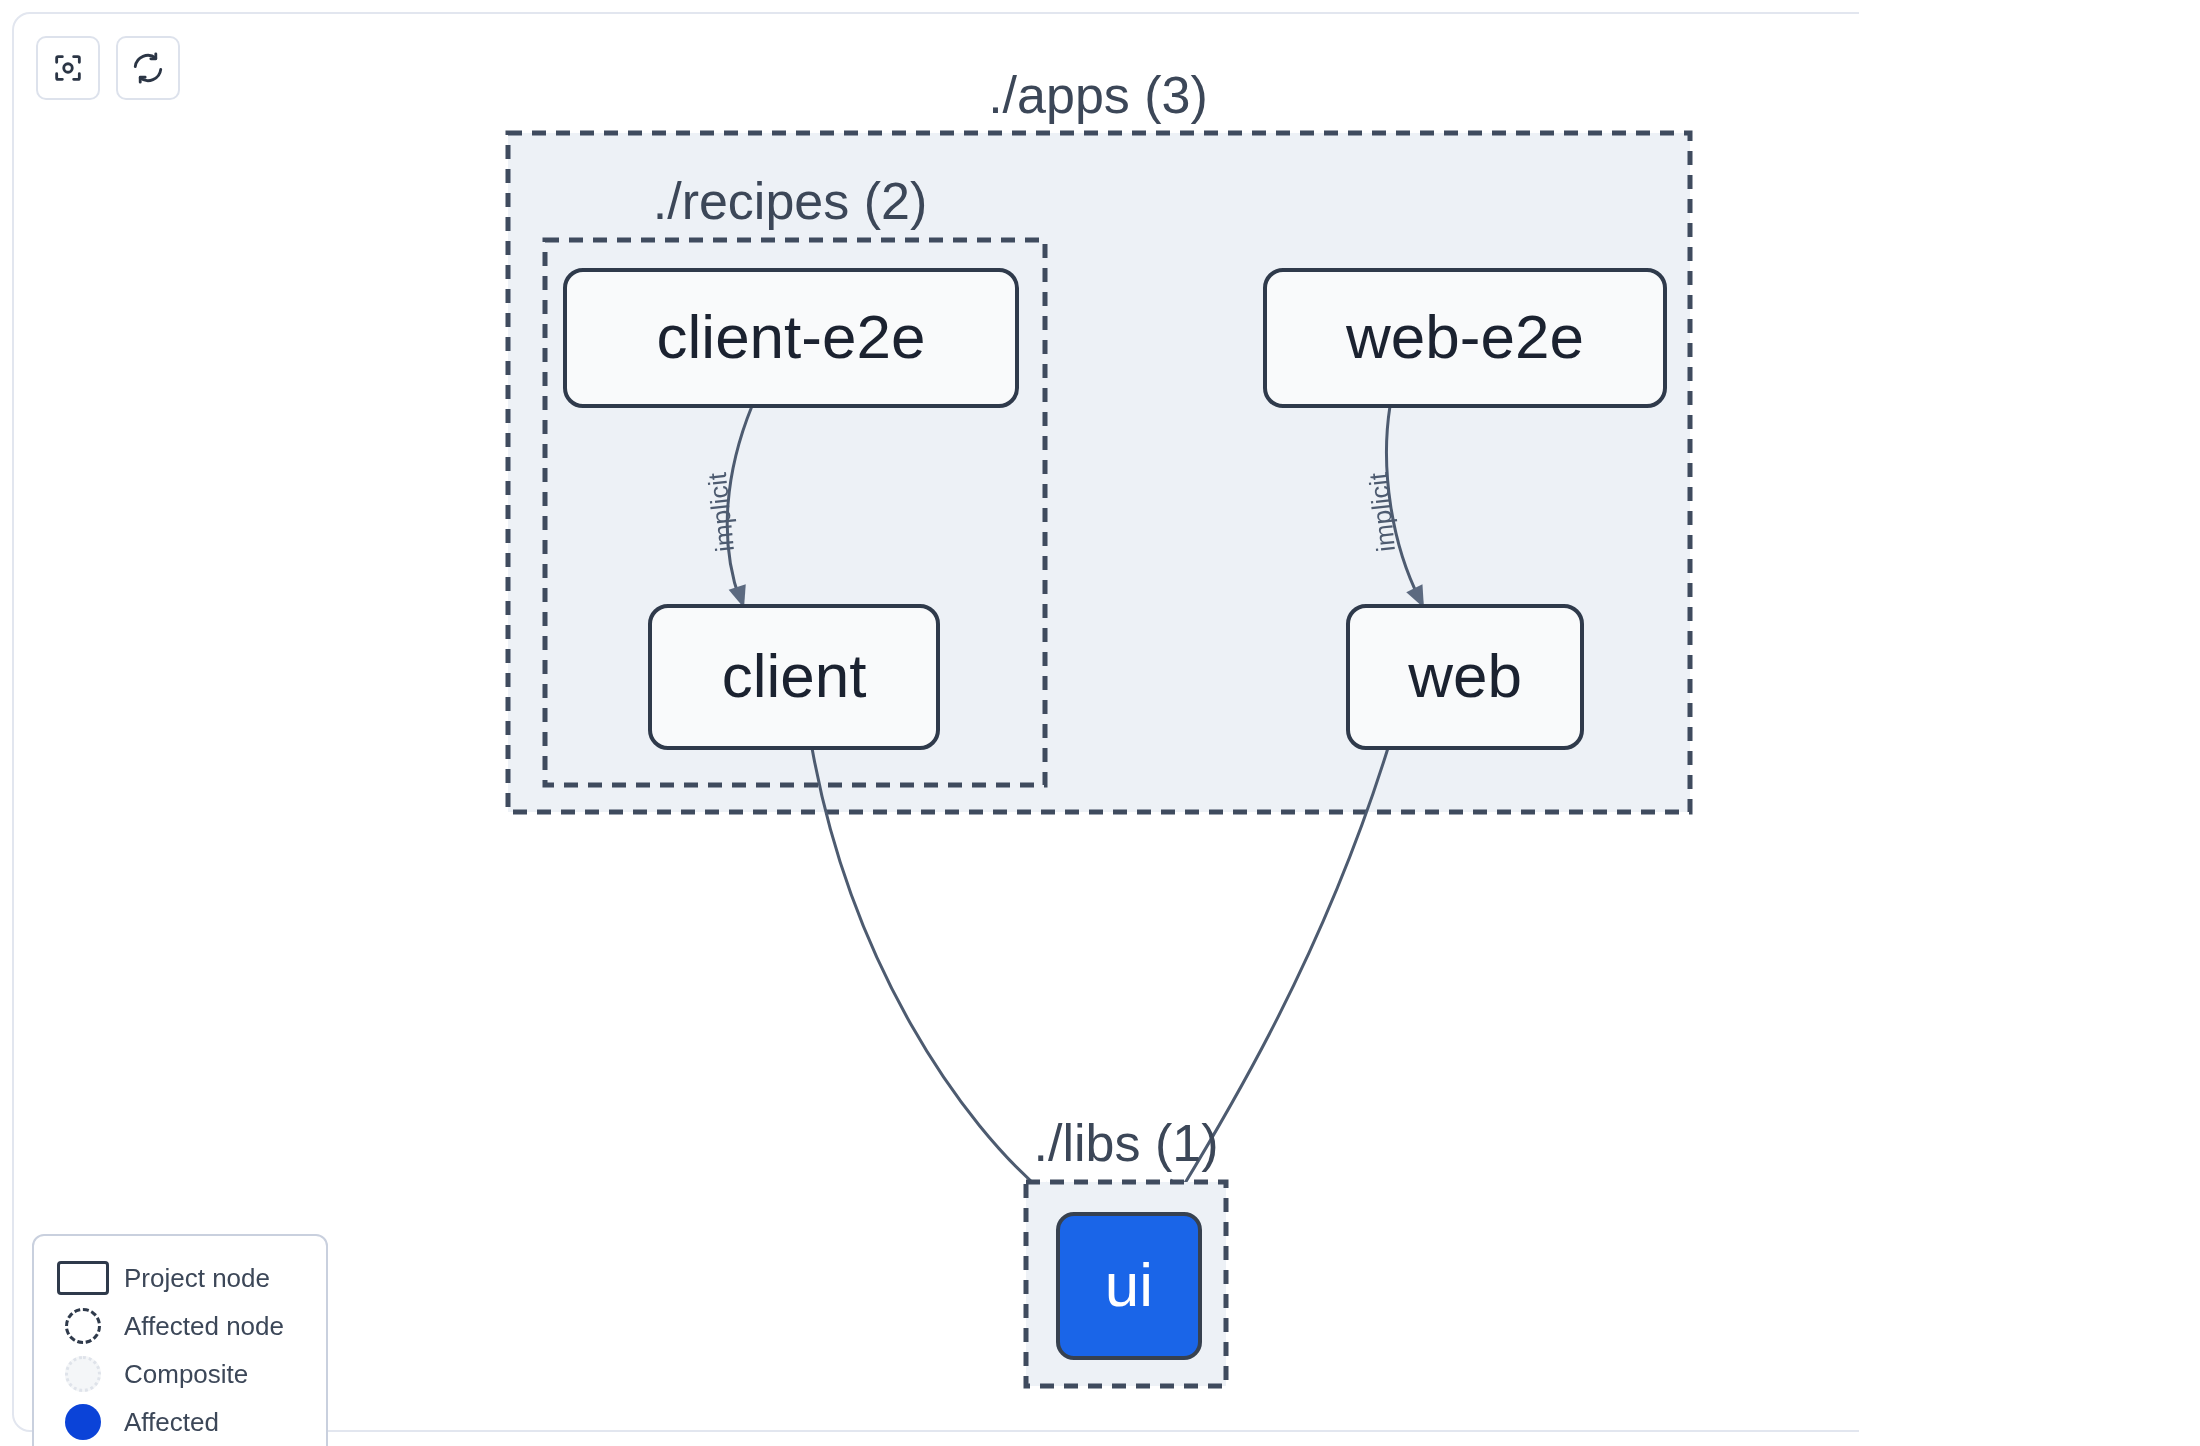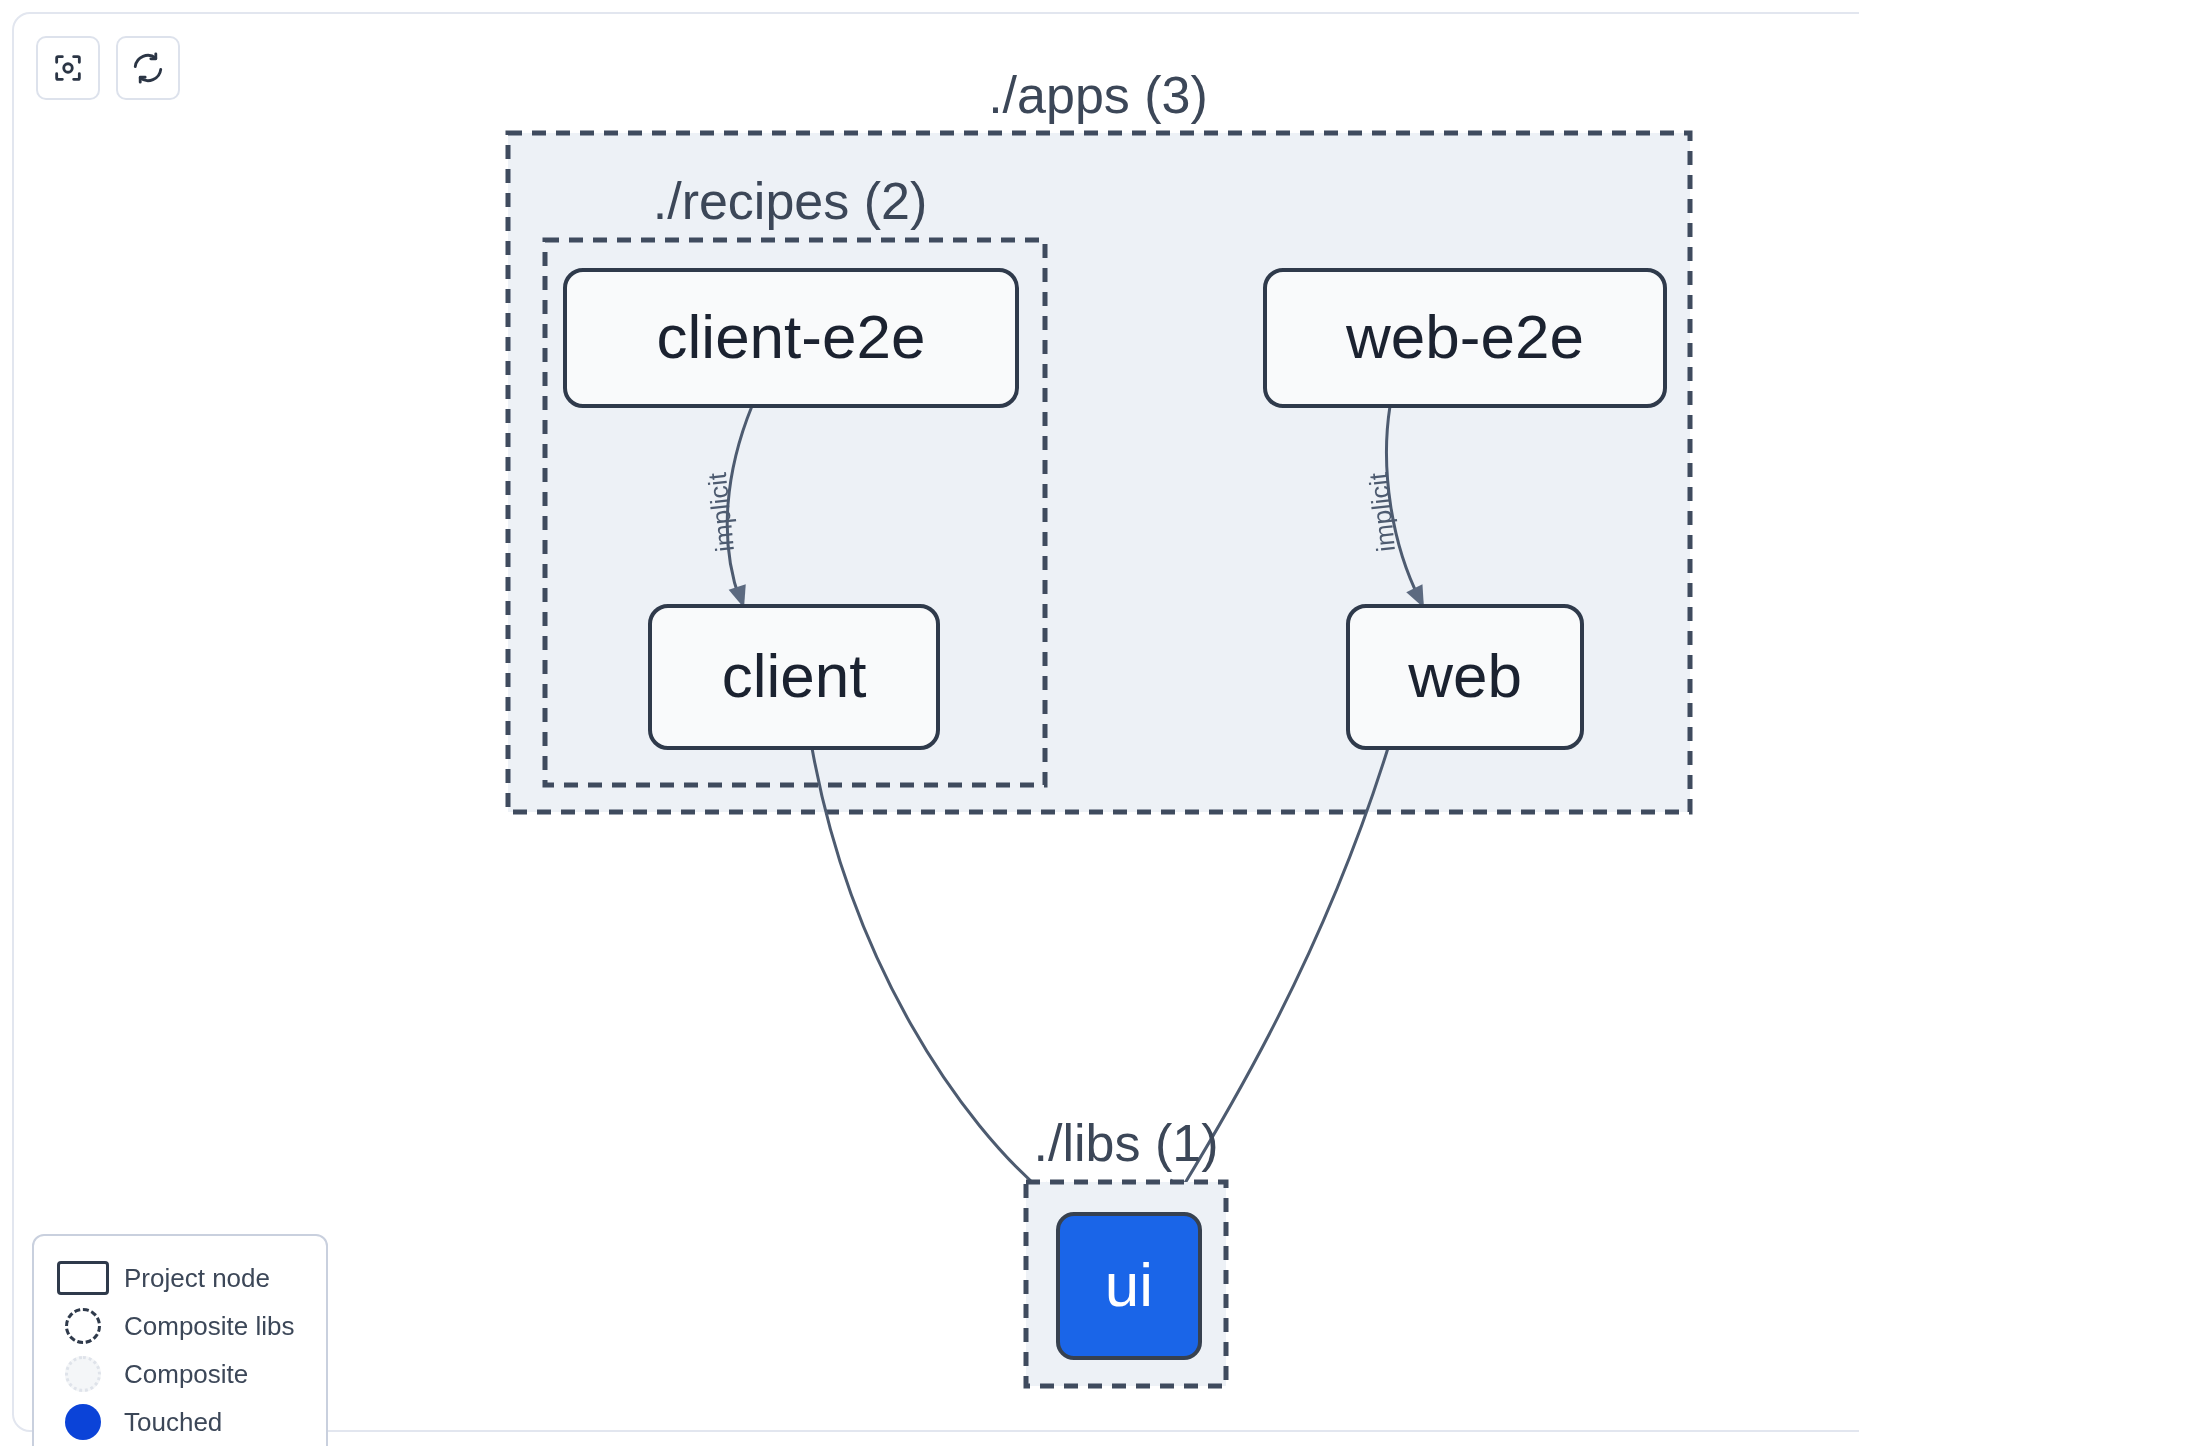--- a/index.html
+++ b/index.html
@@ -285,32 +285,32 @@
       <span class="legend-swatch">
         <span class="sw-project"></span>
       </span>
       <span class="legend-text">Project node</span>
     </div>
 
     <div class="legend-row">
       <span class="legend-swatch">
         <span class="sw-composite"></span>
       </span>
-      <span class="legend-text">Composite libs</span>
+      <span class="legend-text">Affected node</span>
     </div>
 
     <div class="legend-row">
       <span class="legend-swatch">
         <span class="sw-affected"></span>
       </span>
       <span class="legend-text">Composite</span>
     </div>
 
     <div class="legend-row">
       <span class="legend-swatch">
         <span class="sw-touched"></span>
       </span>
-      <span class="legend-text">Touched</span>
+      <span class="legend-text">Affected</span>
     </div>
 
   </div>
 
 </div>
 
 </body></html>

